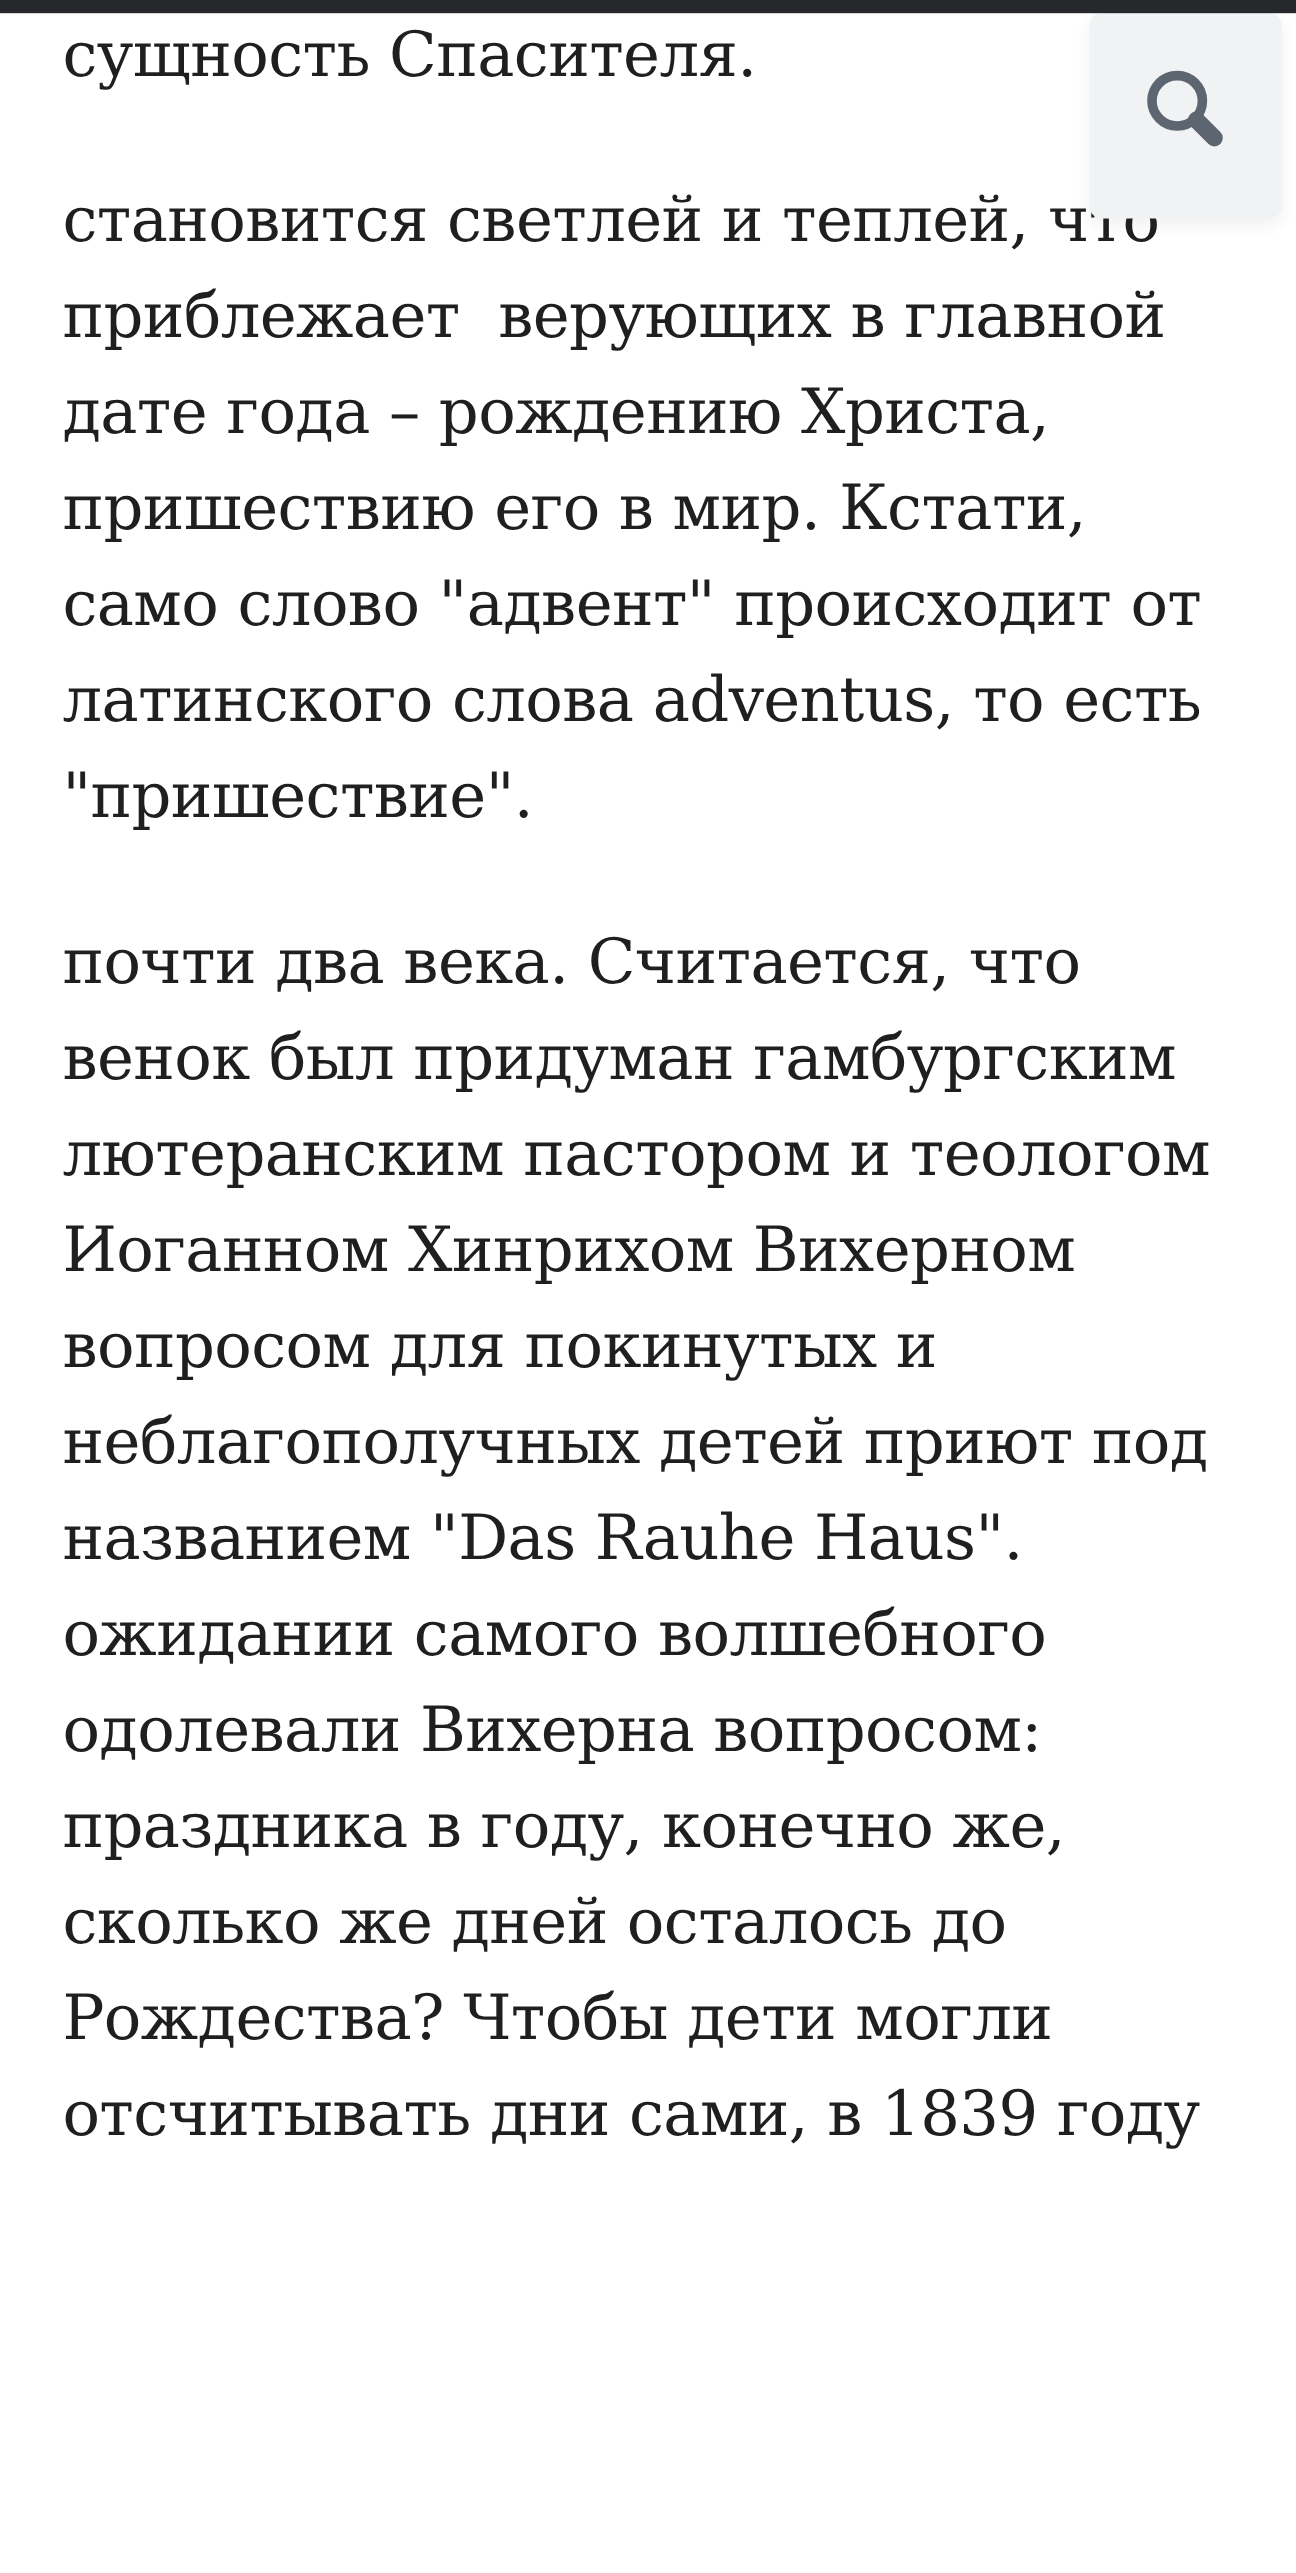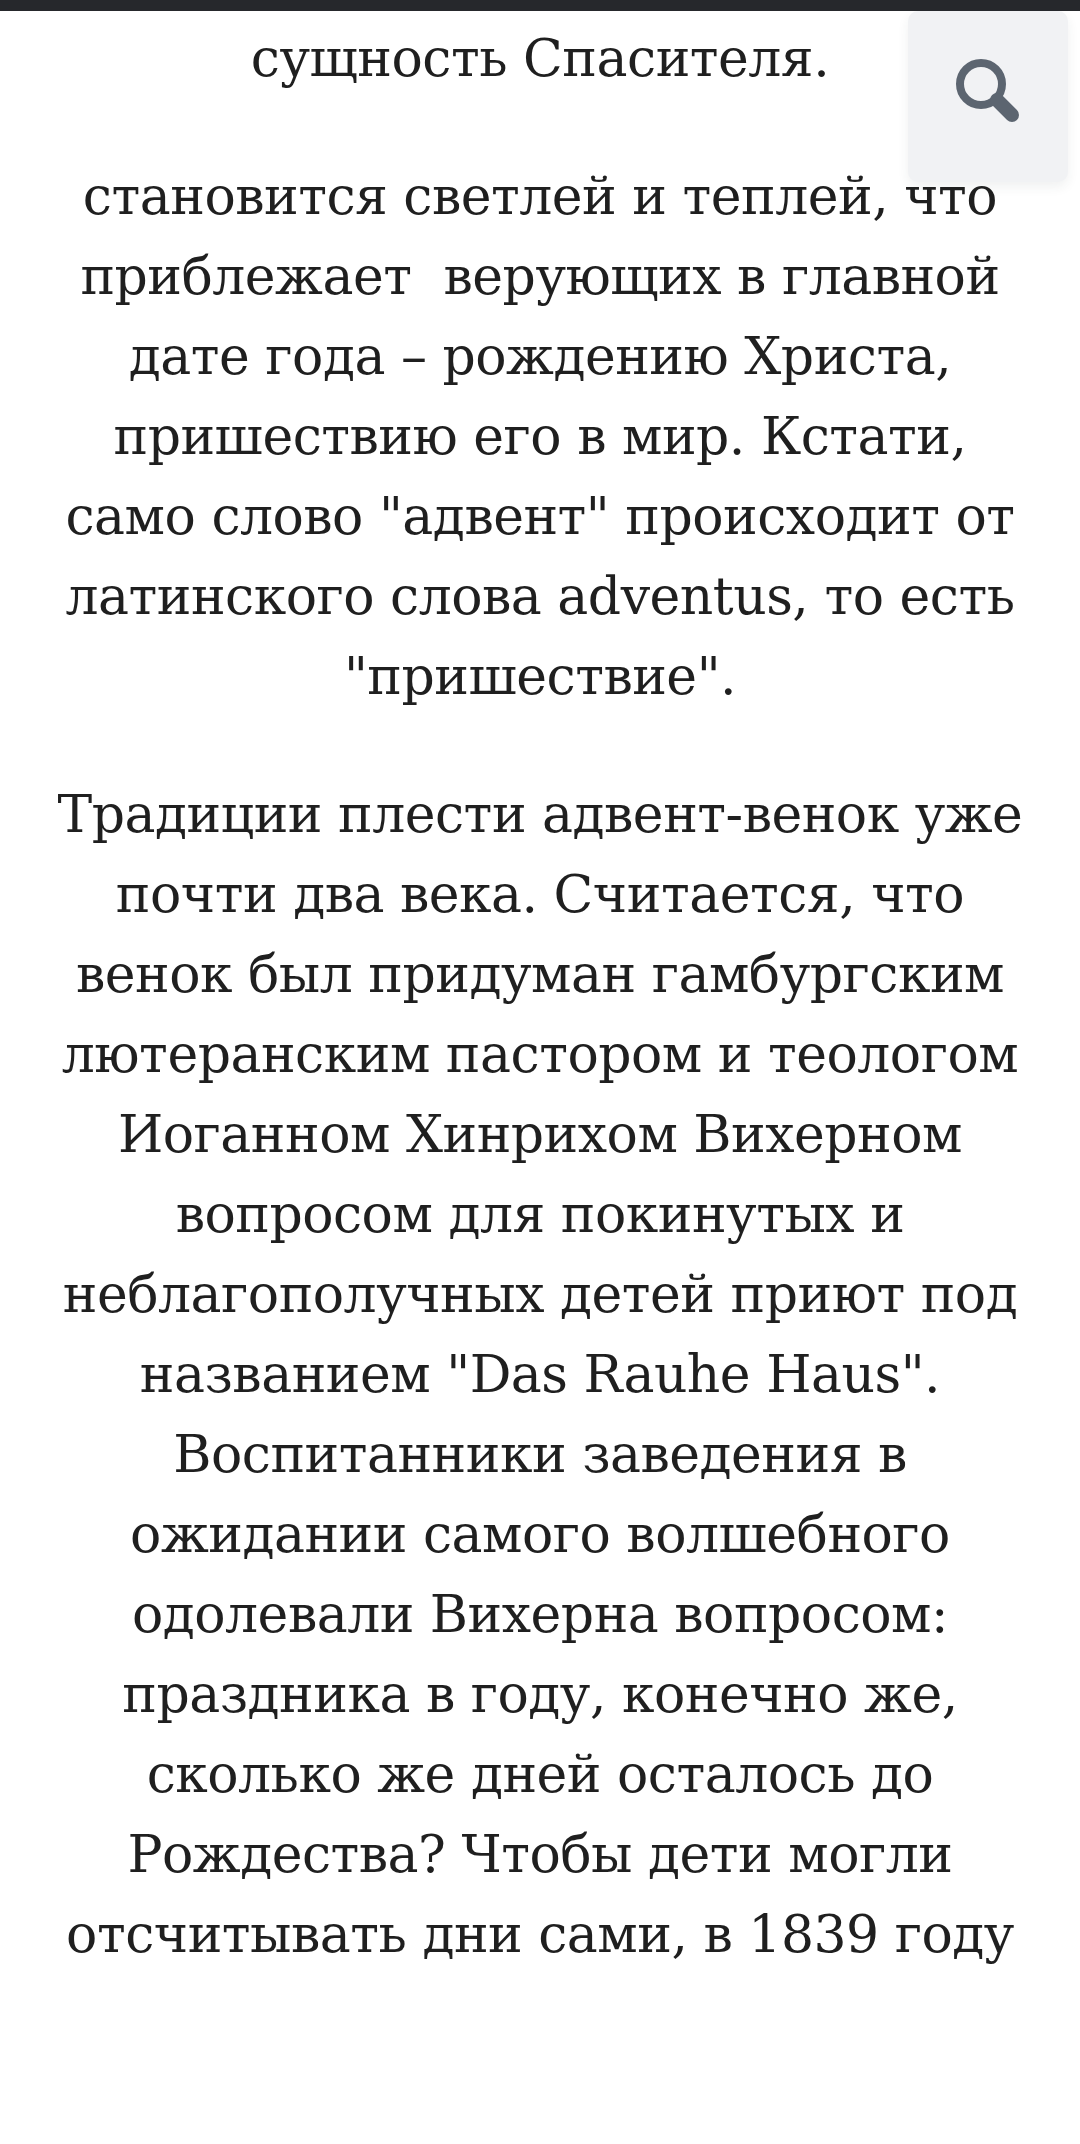--- a/index.html
+++ b/index.html
@@ -38,22 +38,21 @@
     align-items: center;
     justify-content: center;
     cursor: pointer;
     z-index: 2;
   }
   .search-btn svg { display: block; transform: translateY(-6px); }
 
   .article {
     position: relative;
     z-index: 1;
-    padding: 18px 52px 0 52px;
-    text-align: center;
+    padding: 6px 52px 0 52px;
   }
   .paragraph { margin-bottom: 58px; }
   .line {
     height: 80px;
     line-height: 80px;
     font-size: 52px;
     letter-spacing: -0.5px;
     white-space: pre;
   }
 </style>
@@ -81,29 +80,27 @@
       <div class="line">становится светлей и теплей, что</div>
       <div class="line">приблежает  верующих в главной</div>
       <div class="line">дате года – рождению Христа,</div>
       <div class="line">пришествию его в мир. Кстати,</div>
       <div class="line">само слово "адвент" происходит от</div>
       <div class="line">латинского слова adventus, то есть</div>
       <div class="line">"пришествие".</div>
     </div>
 
     <div class="paragraph">
-      <div class="line">Традиции плести адвент-венок уже</div>
       <div class="line">почти два века. Считается, что</div>
       <div class="line">венок был придуман гамбургским</div>
       <div class="line">лютеранским пастором и теологом</div>
       <div class="line">Иоганном Хинрихом Вихерном</div>
       <div class="line">вопросом для покинутых и</div>
       <div class="line">неблагополучных детей приют под</div>
       <div class="line">названием "Das Rauhe Haus".</div>
-      <div class="line">Воспитанники заведения в</div>
       <div class="line">ожидании самого волшебного</div>
       <div class="line">одолевали Вихерна вопросом:</div>
       <div class="line">праздника в году, конечно же,</div>
       <div class="line">сколько же дней осталось до</div>
       <div class="line">Рождества? Чтобы дети могли</div>
       <div class="line">отсчитывать дни сами, в 1839 году</div>
     </div>
 
   </div>
 </div>

